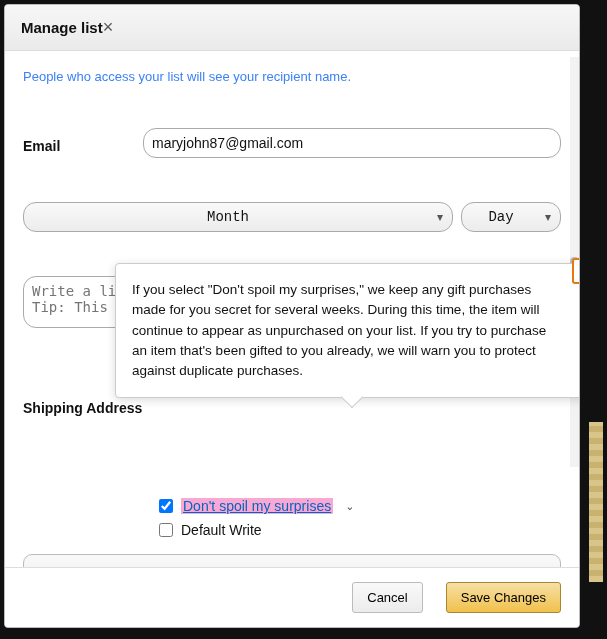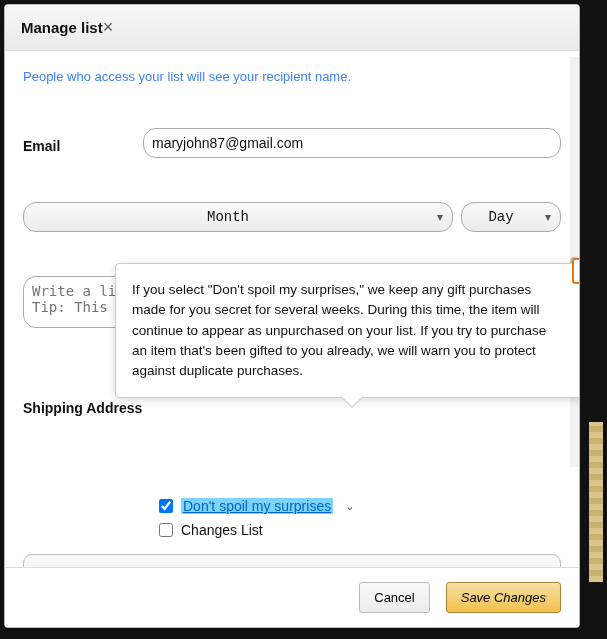--- a/index.html
+++ b/index.html
@@ -16,27 +16,27 @@
   .field { flex: 1; }
   .input, .select, .textarea { width: 100%; border: 1px solid #aaa; border-radius: 13px; padding: 6px 8px; font-size: 14px; color: #111; background: #fff; }
   .select-row { display: flex; gap: 8px; }
   .select { appearance: none; background: linear-gradient(#f9f9f9,#ececec); padding-right: 28px; position: relative; font-family: Liberation Mono, monospace; }
   .select-wrap { position: relative; flex: 1; }
   .select-wrap.small { flex: 0 0 100px; }
   .chevron { position: absolute; right: 10px; top: 50%; transform: translateY(-50%); pointer-events: none; color: #555; font-size: 12px; }
   .textarea { height: 52px; resize: none; color: #888; overflow: hidden; }
   .checkbox-row { display: flex; align-items: center; gap: 8px; margin: 8px 0 8px 0; font-size: 14px; }
   .checkbox-row input { width: 14px; height: 14px; }
-  .dont-spoil-label { background: #7dd3fc; color: #0066c0; padding: 0 2px; text-decoration: underline; cursor: pointer; }
+  .dont-spoil-label { background: #f9a8d4; color: #0066c0; padding: 0 2px; text-decoration: underline; cursor: pointer; }
   .default-label { color: #111; }
   .caret { color: #555; font-size: 11px; margin-left: 4px; }
   .delete-btn { width: 100%; padding: 10px; border: 1px solid #bbb; border-radius: 9px; background: linear-gradient(#f9f9f9,#ececec); font-size: 15px; color: #111; cursor: pointer; margin-top: 8px; }
-  .footer { position: absolute; bottom: 0; left: 0; right: 0; border-top: 1px solid #ddd; padding: 14px 18px; display: flex; justify-content: flex-end; gap: 16px; background: #fff; }
+  .footer { position: absolute; bottom: 0; left: 0; right: 0; border-top: 1px solid #ddd; padding: 14px 18px; display: flex; justify-content: flex-end; gap: 23px; background: #fff; }
   .btn-cancel { padding: 7px 14px; border: 1px solid #bbb; border-radius: 3px; background: linear-gradient(#f9f9f9,#ececec); font-size: 13px; cursor: pointer; }
-  .btn-save { padding: 7px 14px; border: 1px solid #a88734; border-radius: 3px; background: linear-gradient(#f7dfa5,#f0c14b); font-size: 13px; cursor: pointer; font-style: italic; }
+  .btn-save { padding: 7px 14px; border: 1px solid #a88734; border-radius: 3px; background: linear-gradient(#f7dfa5,#f0c14b); font-size: 13px; cursor: pointer; }
   .popover { position: absolute; left: 110px; top: 258px; width: 478px; background: #fff; border: 1px solid #ccc; border-radius: 4px; box-shadow: 0 2px 10px rgba(0,0,0,0.15); padding: 16px 40px 16px 16px; font-size: 13.5px; line-height: 1.5; color: #111; z-index: 10; }
   .popover-close { position: absolute; right: -6px; top: -6px; width: 26px; height: 26px; border: 2px solid #e47911; background: #fff; border-radius: 3px; display: flex; align-items: center; justify-content: center; color: #555; cursor: pointer; font-size: 14px; }
   .popover-tail { position: absolute; left: 228px; bottom: -8px; width: 16px; height: 16px; background: #fff; border-right: 1px solid #ccc; border-bottom: 1px solid #ccc; transform: rotate(45deg); }
   .scrolltrack { position: absolute; right: 0; top: 52px; width: 9px; height: 410px; background: #f2f2f2; }
   .scrollthumb { position: absolute; right: 0; top: 200px; width: 9px; height: 78px; background: #c1c1c1; border-radius: 4px; }
   .sidebit { position: absolute; right: 4px; top: 422px; width: 14px; height: 160px; background: repeating-linear-gradient(0deg,#d9c58a,#d9c58a 6px,#c9b170 6px,#c9b170 12px); }
   .checks-area { margin-left: 136px; margin-top: 82px; }
 </style>
 </head>
 <body>
@@ -86,21 +86,21 @@
       </div>
 
       <div class="checks-area">
         <div class="checkbox-row">
           <input type="checkbox" checked="" style="">
           <span class="dont-spoil-label">Don't spoil my surprises</span>
           <span class="caret">⌄</span>
         </div>
         <div class="checkbox-row">
           <input type="checkbox" style="">
-          <span class="default-label">Changes List</span>
+          <span class="default-label">Default Write</span>
         </div>
       </div>
 
       <button class="delete-btn">Delete list</button>
     </div>
 
     <div class="popover">
       <span>If you select "Don't spoil my surprises," we keep any gift purchases made for you secret for several weeks. During this time, the item will continue to appear as unpurchased on your list. If you try to purchase an item that's been gifted to you already, we will warn you to protect against duplicate purchases.</span>
       <div class="popover-close"></div>
       <div class="popover-tail"></div>

